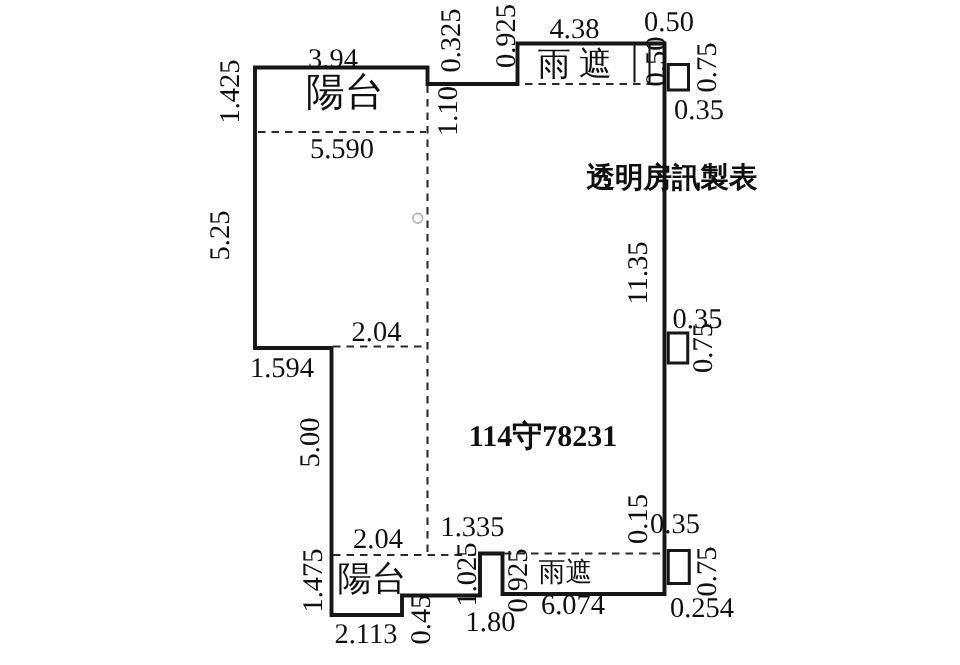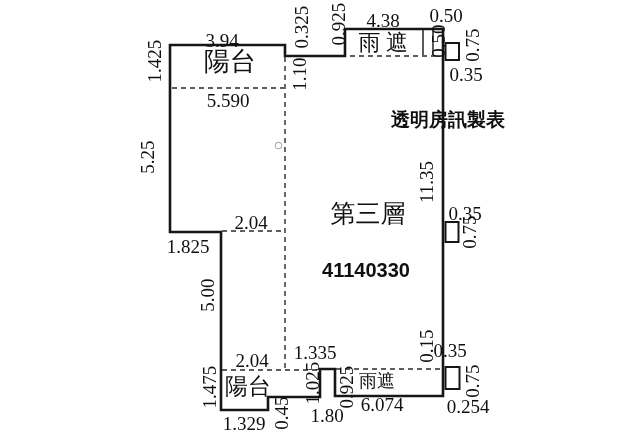--- a/index.html
+++ b/index.html
@@ -17,21 +17,21 @@
     color:#101010;
     transform:translate(-50%,-50%);
     line-height:1;
   }
   .dim{
     font-family:"Liberation Serif", serif;
     font-size:19px;
   }
   .v{transform:translate(-50%,-50%) rotate(-90deg);}
   .cjk{font-family:"Liberation Serif", serif;}
-  .sans{font-family:Liberation Sans, sans-serif;font-weight:bold;}
+  .sans{font-family:Liberation Serif, serif;font-weight:bold;}
 </style>
 </head>
 <body>
 
 <div id="stage">
 
   <svg id="plan-svg" width="640" height="443" viewBox="0 0 640 443">
 
     <path d="M170,45 H285 V56 H345 V29 H443 V396 H335 V369 H320 V397 H268 V410 H221 V232 H170 Z" fill="none" stroke="#161616" stroke-width="2.6" stroke-linejoin="miter"></path>
 
@@ -44,35 +44,34 @@
     <rect x="445.5" y="367" width="14" height="22" fill="#ffffff" stroke="#161616" stroke-width="2"></rect>
 
     <circle cx="278.5" cy="145.5" r="3.2" fill="none" stroke="#b3b3b3" stroke-width="1.2"></circle>
   </svg>
 
   <div class="lbl cjk" style="left:230px;top:62px;font-size:26px">陽台</div>
   <div class="lbl cjk" style="left:386px;top:43px;font-size:22px;letter-spacing:0.25em">雨遮</div>
   <div class="lbl cjk" style="left:248px;top:386px;font-size:23px">陽台</div>
   <div class="lbl cjk" style="left:377px;top:381px;font-size:18px">雨遮</div>
 
-  <div class="lbl cjk" style="left:368px;top:213px;font-size:25px">第三層</div>
   <div class="lbl sans" style="left:448px;top:119px;font-size:19px">透明房訊製表</div>
-  <div class="lbl sans" style="left:366px;top:270px;font-size:20px">41140330</div>
+  <div class="lbl sans" style="left:362px;top:291px;font-size:20px">114守78231</div>
 
   <div class="lbl dim" style="left:222px;top:40px">3.94</div>
   <div class="lbl dim" style="left:228px;top:100px">5.590</div>
   <div class="lbl dim" style="left:383px;top:20px">4.38</div>
   <div class="lbl dim" style="left:446px;top:15px">0.50</div>
   <div class="lbl dim" style="left:466px;top:74px">0.35</div>
   <div class="lbl dim" style="left:465px;top:213px">0.35</div>
   <div class="lbl dim" style="left:251px;top:222px">2.04</div>
-  <div class="lbl dim" style="left:188px;top:246px">1.825</div>
+  <div class="lbl dim" style="left:188px;top:246px">1.594</div>
   <div class="lbl dim" style="left:252px;top:360px">2.04</div>
   <div class="lbl dim" style="left:315px;top:352px">1.335</div>
-  <div class="lbl dim" style="left:244px;top:423px">1.329</div>
+  <div class="lbl dim" style="left:244px;top:423px">2.113</div>
   <div class="lbl dim" style="left:327px;top:415px">1.80</div>
   <div class="lbl dim" style="left:382px;top:404px">6.074</div>
   <div class="lbl dim" style="left:450px;top:350px">0.35</div>
   <div class="lbl dim" style="left:468px;top:406px">0.254</div>
 
   <div class="lbl dim v" style="left:154px;top:61px">1.425</div>
   <div class="lbl dim v" style="left:147px;top:157px">5.25</div>
   <div class="lbl dim v" style="left:301px;top:27px">0.325</div>
   <div class="lbl dim v" style="left:299px;top:74px">1.10</div>
   <div class="lbl dim v" style="left:338px;top:24px">0.925</div>

